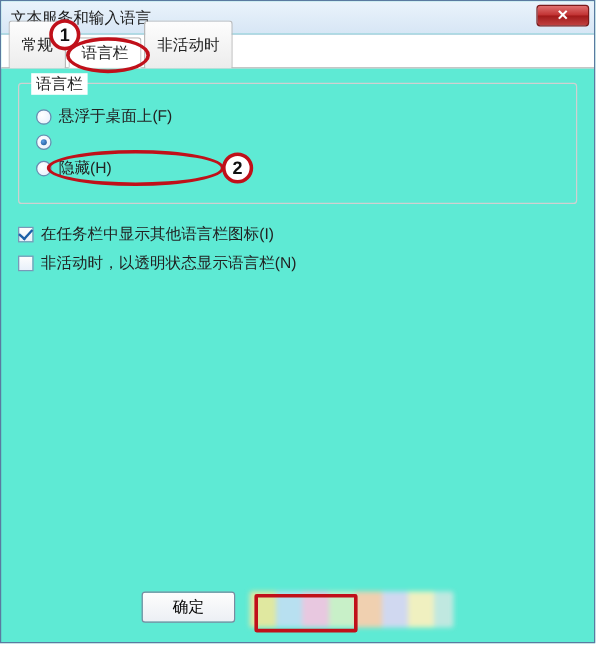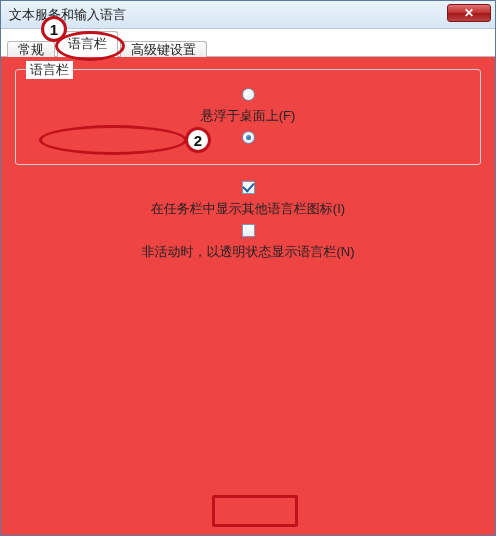--- a/index.html
+++ b/index.html
@@ -1,21 +1,21 @@
 <!DOCTYPE html>
 <html><head>
 <meta charset="utf-8">
 <style>
   * { box-sizing: border-box; margin: 0; padding: 0; font-family: "Microsoft YaHei", "SimSun", sans-serif; }
   body { width: 500px; height: 540px; overflow: hidden; background: #fff; }
 
   .window {
     width: 496px; height: 536px;
     border: 1px solid #5a7aa0;
-    background: #ef4444;
+    background: #5eead4;
     position: relative;
   }
   .titlebar {
     height: 28px;
     background: linear-gradient(#eaf3fb, #d7e6f5);
     border-bottom: 1px solid #b6c9de;
     display: flex; align-items: center;
     padding-left: 8px;
     position: relative;
     font-size: 13px;
@@ -32,21 +32,21 @@
 
   .tab-row {
     display: flex; align-items: flex-end;
     height: 28px;
     padding-left: 6px;
     border-bottom: 1px solid #b8b8b8;
     background: #fff;
     position: relative;
   }
   .tab {
-    height: 16px;
+    height: 40px;
     padding: 0 10px;
     border: 1px solid #b8b8b8;
     border-bottom: none;
     border-radius: 3px 3px 0 0;
     background: linear-gradient(#fdfdfd, #ececec);
     font-size: 13px;
     display: flex; align-items: center;
     margin-right: 2px;
     position: relative; top: 1px;
     color: #222;
@@ -77,21 +77,20 @@
     background: #fff;
     padding: 0 4px;
     font-size: 13px;
   }
 
   .radio-row, .check-row {
     display: flex; align-items: center;
     margin: 6px 0;
     gap: 6px;
     position: relative;
-    flex-direction: column;
   }
   .radio {
     width: 13px; height: 13px;
     border: 1px solid #6a8ab0;
     border-radius: 50%;
     background: radial-gradient(circle at 35% 35%, #fff, #e4eefb);
     display: inline-flex; align-items: center; justify-content: center;
     flex: none;
   }
   .radio.checked::after {
@@ -174,38 +173,42 @@
   </div>
 
   <div class="tab-row">
     <div class="tab">
       <span>常规</span>
     </div>
     <div class="tab active">
       <span>语言栏</span>
     </div>
     <div class="tab">
-      <span>高级键设置</span>
+      <span>非活动时</span>
     </div>
   </div>
 
   <div class="client">
 
     <div class="groupbox">
       <div class="legend">语言栏</div>
 
       <div class="radio-row">
         <span class="radio"></span>
         <span>悬浮于桌面上(F)</span>
       </div>
 
       <div class="radio-row">
         <span class="radio checked"></span>
       </div>
 
+      <div class="radio-row">
+        <span class="radio"></span>
+        <span>隐藏(H)</span>
+      </div>
     </div>
 
     <div class="check-row">
       <span class="checkbox checked"></span>
       <span>在任务栏中显示其他语言栏图标(I)</span>
     </div>
 
     <div class="check-row">
       <span class="checkbox"></span>
       <span>非活动时，以透明状态显示语言栏(N)</span>
@@ -217,15 +220,21 @@
   <div class="anno-circle" style="left:54px; top:30px; width:70px; height:30px;"></div>
   <div class="anno-num" style="left:40px; top:15px;">
     <span>1</span>
   </div>
 
   <div class="anno-circle" style="left:38px; top:124px; width:148px; height:30px;"></div>
   <div class="anno-num" style="left:184px; top:126px;">
     <span>2</span>
   </div>
 
+  <div class="buttons-row">
+    <div class="btn-ok">
+      <span>确定</span>
+    </div>
+    <div class="btn-blur"></div>
+  </div>
   <div class="ok-highlight" style="left:211px; bottom:8px; width:86px; height:32px;"></div>
 
 </div>
 
 </body></html>

